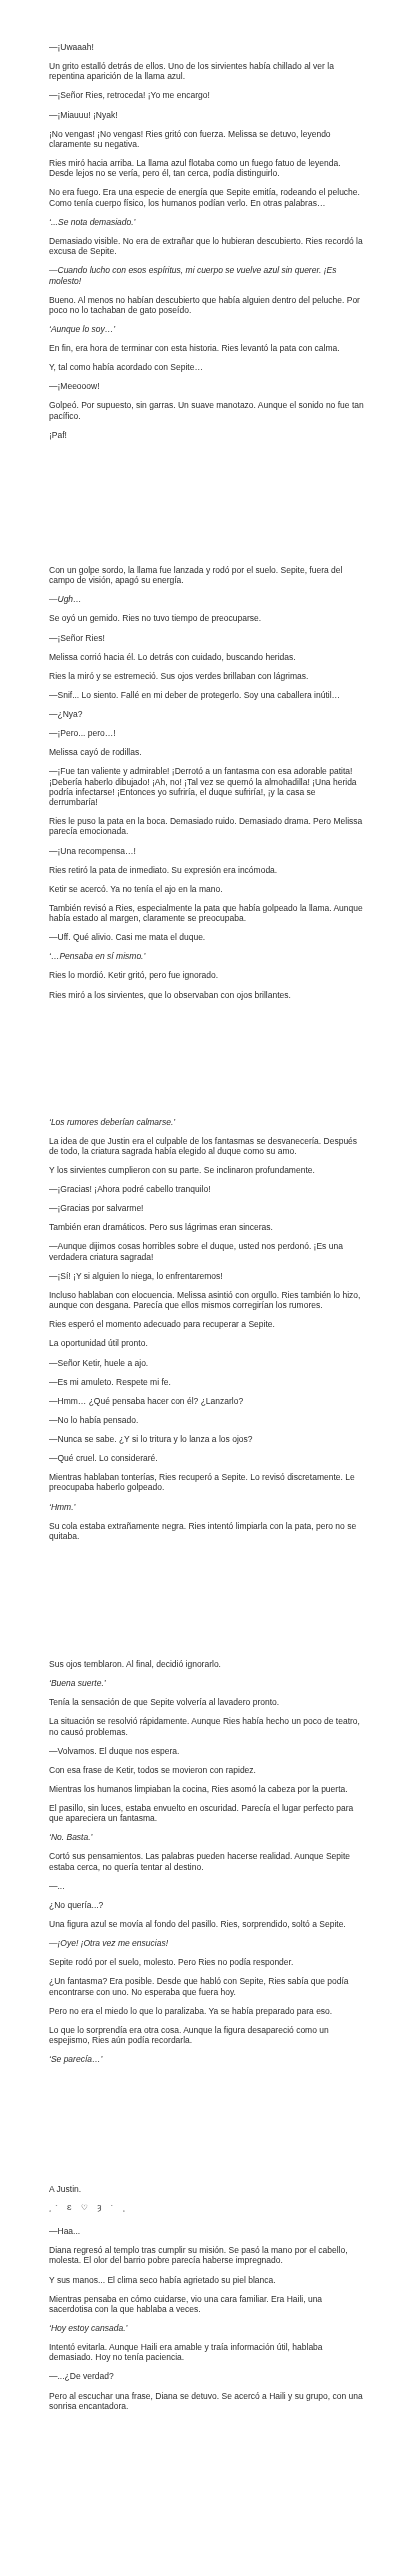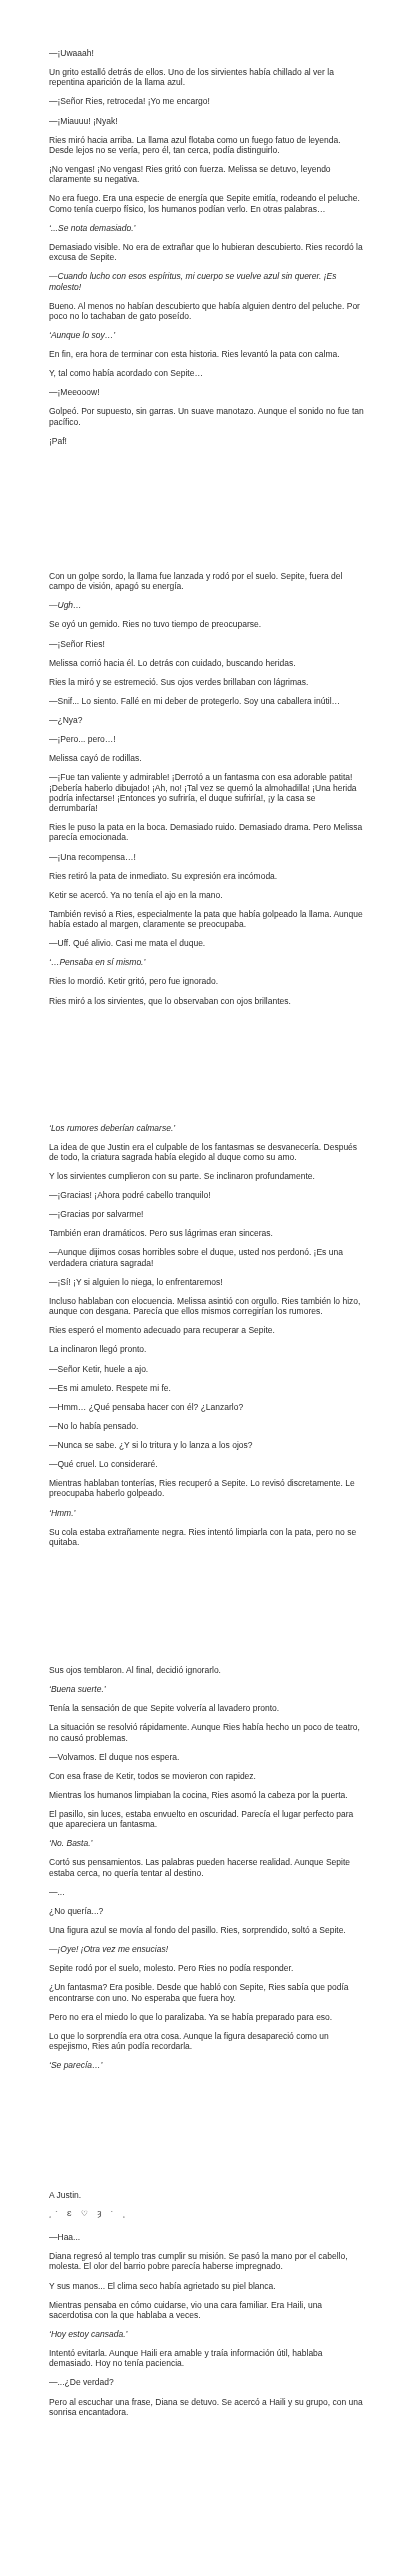--- a/index.html
+++ b/index.html
@@ -1,38 +1,38 @@
 <!DOCTYPE html>
 <html style="font-size:8.2px"><head>
 <meta charset="utf-8">
 <style>
   html,body{margin:0;padding:0;}
   body{font-family:"Liberation Sans",sans-serif;background:#ffffff;}
   #page{position:relative;width:412px;height:3982px;background:#ffffff;overflow:hidden;margin:0 auto;}
 
   
-  #novel{position:absolute;top:48px;left:49px;width:317px;color:#2b2b2b;
+  #novel{position:absolute;top:42px;left:49px;width:317px;color:#2b2b2b;
          font-size:8.5px;line-height:10.3px;}
   #novel .para{margin:0 0 8.8px 0;}
   #novel .ital{font-style:italic;}
   #novel .sep{letter-spacing:3.6px;font-size:7.7px;margin:2.1px 0 12.4px 0;}
   #novel .tgap{width:100%;}
 </style>
 </head>
 <body>
 
 <div id="page">
 
   <div id="novel">
       <p class="para">—¡Uwaaah!</p>
       <p class="para">Un grito estalló detrás de ellos. Uno de los sirvientes había chillado al ver la repentina aparición de la llama azul.</p>
       <p class="para">—¡Señor Ries, retroceda! ¡Yo me encargo!</p>
       <p class="para">—¡Miauuu! ¡Nyak!</p>
+      <p class="para">¡No vengas! ¡No vengas! Ries gritó con fuerza. Melissa se detuvo, leyendo claramente su negativa.</p>
       <p class="para">Ries miró hacia arriba. La llama azul flotaba como un fuego fatuo de leyenda. Desde lejos no se vería, pero él, tan cerca, podía distinguirlo.</p>
-      <p class="para">¡No vengas! ¡No vengas! Ries gritó con fuerza. Melissa se detuvo, leyendo claramente su negativa.</p>
       <p class="para">No era fuego. Era una especie de energía que Sepite emitía, rodeando el peluche. Como tenía cuerpo físico, los humanos podían verlo. En otras palabras…</p>
       <p class="para ital">‘...Se nota demasiado.’</p>
       <p class="para">Demasiado visible. No era de extrañar que lo hubieran descubierto. Ries recordó la excusa de Sepite.</p>
       <p class="para ital">—Cuando lucho con esos espíritus, mi cuerpo se vuelve azul sin querer. ¡Es molesto!</p>
       <p class="para">Bueno. Al menos no habían descubierto que había alguien dentro del peluche. Por poco no lo tachaban de gato poseído.</p>
       <p class="para ital">‘Aunque lo soy…’</p>
       <p class="para">En fin, era hora de terminar con esta historia. Ries levantó la pata con calma.</p>
       <p class="para">Y, tal como había acordado con Sepite…</p>
       <p class="para">—¡Meeooow!</p>
       <p class="para">Golpeó. Por supuesto, sin garras. Un suave manotazo. Aunque el sonido no fue tan pacífico.</p>
@@ -62,21 +62,21 @@
       <p class="para ital">‘Los rumores deberían calmarse.’</p>
       <p class="para">La idea de que Justin era el culpable de los fantasmas se desvanecería. Después de todo, la criatura sagrada había elegido al duque como su amo.</p>
       <p class="para">Y los sirvientes cumplieron con su parte. Se inclinaron profundamente.</p>
       <p class="para">—¡Gracias! ¡Ahora podré cabello tranquilo!</p>
       <p class="para">—¡Gracias por salvarme!</p>
       <p class="para">También eran dramáticos. Pero sus lágrimas eran sinceras.</p>
       <p class="para">—Aunque dijimos cosas horribles sobre el duque, usted nos perdonó. ¡Es una verdadera criatura sagrada!</p>
       <p class="para">—¡Sí! ¡Y si alguien lo niega, lo enfrentaremos!</p>
       <p class="para">Incluso hablaban con elocuencia. Melissa asintió con orgullo. Ries también lo hizo, aunque con desgana. Parecía que ellos mismos corregirían los rumores.</p>
       <p class="para">Ries esperó el momento adecuado para recuperar a Sepite.</p>
-      <p class="para">La inclinaron llegó pronto.</p>
+      <p class="para">La oportunidad útil pronto.</p>
       <p class="para">—Señor Ketir, huele a ajo.</p>
       <p class="para">—Es mi amuleto. Respete mi fe.</p>
       <p class="para">—Hmm… ¿Qué pensaba hacer con él? ¿Lanzarlo?</p>
       <p class="para">—No lo había pensado.</p>
       <p class="para">—Nunca se sabe. ¿Y si lo tritura y lo lanza a los ojos?</p>
       <p class="para">—Qué cruel. Lo consideraré.</p>
       <p class="para">Mientras hablaban tonterías, Ries recuperó a Sepite. Lo revisó discretamente. Le preocupaba haberlo golpeado.</p>
       <p class="para ital">‘Hmm.’</p>
       <p class="para">Su cola estaba extrañamente negra. Ries intentó limpiarla con la pata, pero no se quitaba.</p>
       <div class="tgap" style="height: 109px;"></div>

